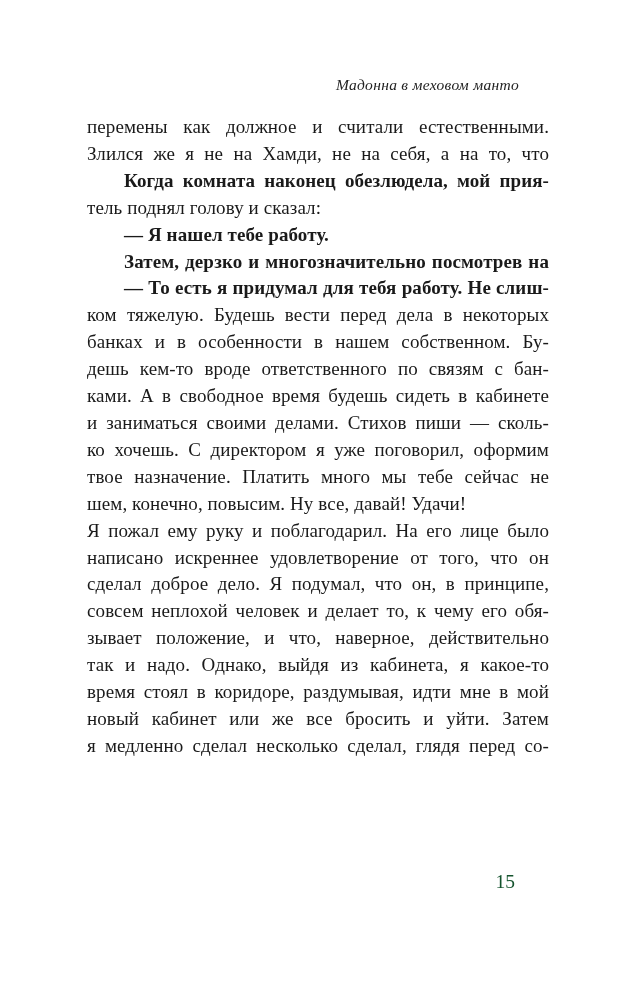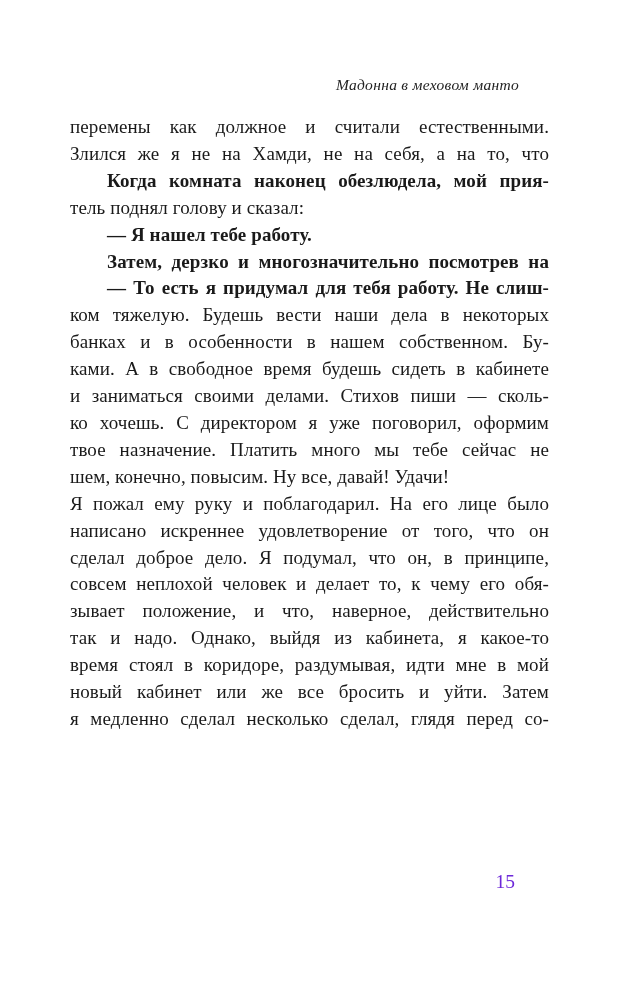--- a/index.html
+++ b/index.html
@@ -39,38 +39,39 @@
     line-height: 26.9px;
     letter-spacing: 0.1px;
     color: #1a1a1a;
   }
 
   .line {
     text-align: justify;
     text-align-last: justify;
     -moz-text-align-last: justify;
     white-space: normal;
+    margin-left: 17px;
   }
 
   .line.last-line {
     text-align-last: left;
     -moz-text-align-last: left;
   }
 
   .line.indent {
     text-indent: 37px;
     font-weight: bold;
   }
 
   .page-number {
     position: absolute;
     top: 871px;
     right: 104px;
     font-size: 19.5px;
-    color: #6d28d9;
+    color: #14532d;
     text-align: right;
   }
 </style>
 </head>
 <body>
 
 <div class="book-page">
   <div class="running-header">Мадонна в меховом манто</div>
 
   <div class="text-block">
@@ -83,22 +84,23 @@
         <div class="line last-line">тель поднял голову и сказал:</div>
       </div>
       <div class="paragraph">
         <div class="line indent last-line">— Я нашел тебе работу.</div>
       </div>
       <div class="paragraph">
         <div class="line indent">Затем, дерзко и многозначительно посмотрев на</div>
       </div>
       <div class="paragraph">
         <div class="line indent">— То есть я придумал для тебя работу. Не слиш-</div>
-        <div class="line">ком тяжелую. Будешь вести наши дела в некоторых</div>
+        <div class="line">ком тяжелую. Будешь вести перед дела в некоторых</div>
         <div class="line">банках и в особенности в нашем собственном. Бу-</div>
+        <div class="line">дешь кем-то вроде ответственного по связям с бан-</div>
         <div class="line">ками. А в свободное время будешь сидеть в кабинете</div>
         <div class="line">и заниматься своими делами. Стихов пиши — сколь-</div>
         <div class="line">ко хочешь. С директором я уже поговорил, оформим</div>
         <div class="line">твое назначение. Платить много мы тебе сейчас не</div>
         <div class="line last-line">шем, конечно, повысим. Ну все, давай! Удачи!</div>
       </div>
       <div class="paragraph">
         <div class="line">Я пожал ему руку и поблагодарил. На его лице было</div>
         <div class="line">написано искреннее удовлетворение от того, что он</div>
         <div class="line">сделал доброе дело. Я подумал, что он, в принципе,</div>

